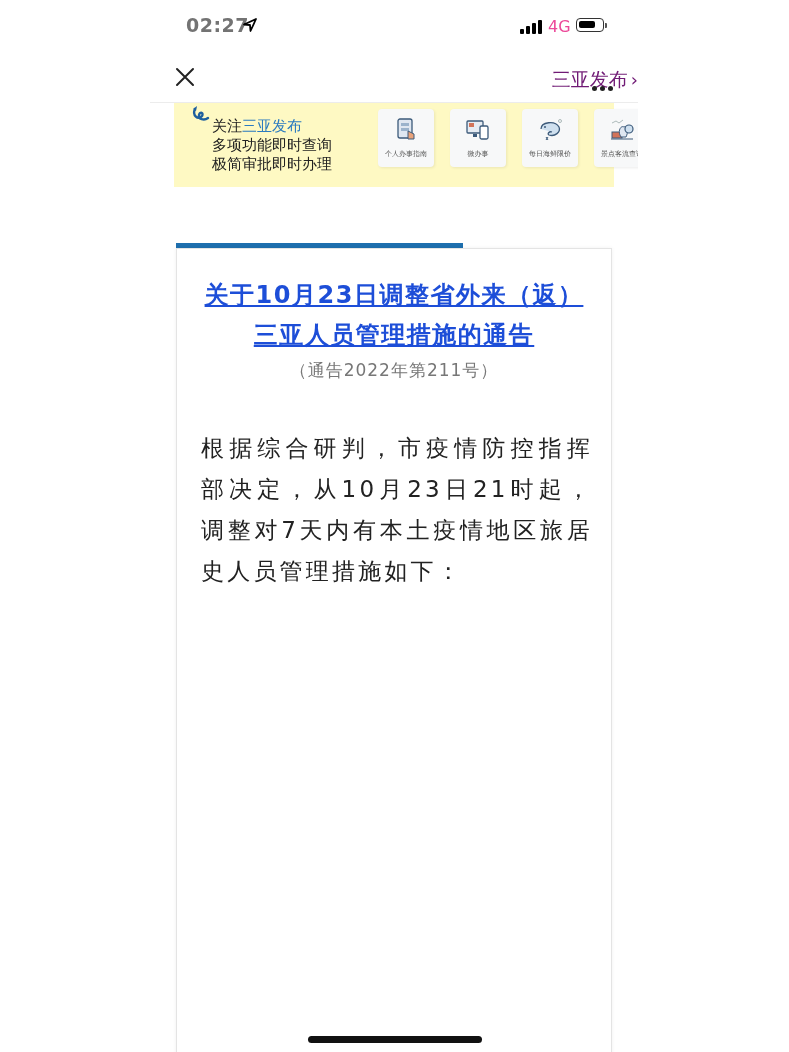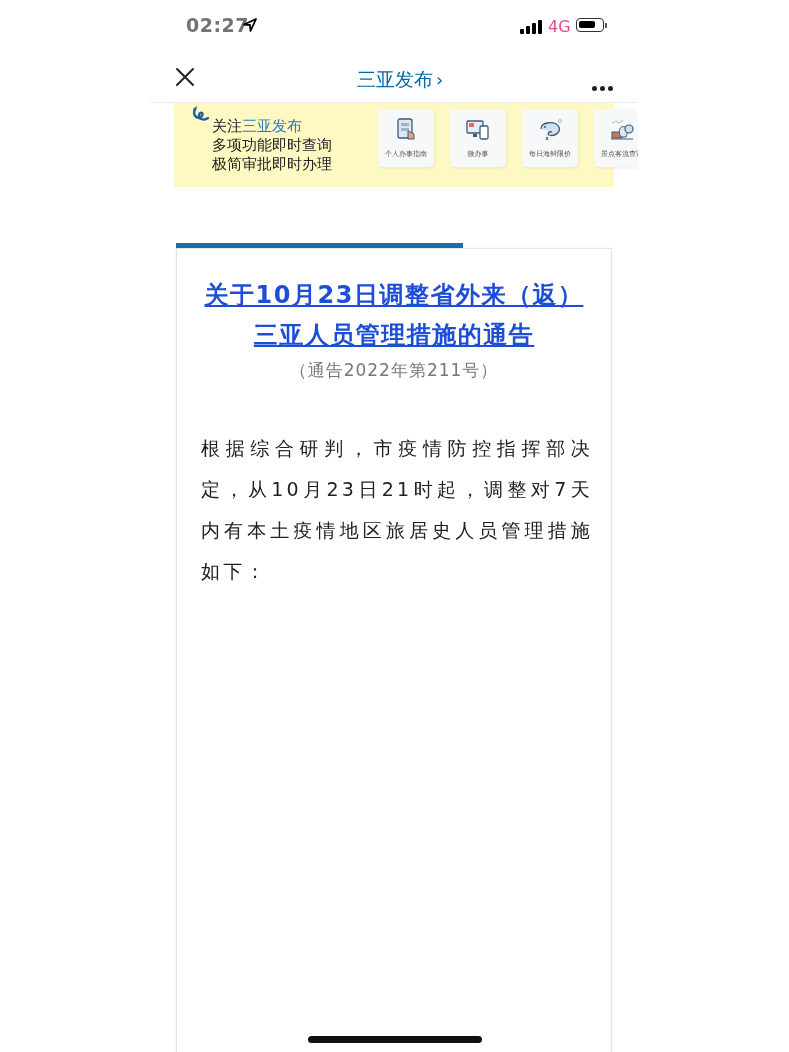--- a/index.html
+++ b/index.html
@@ -19,41 +19,41 @@
   .loc-icon { position: absolute; left: 92px; top: 17px; width: 16px; height: 16px; }
   .signal { position: absolute; left: 370px; top: 20px; width: 22px; height: 14px; }
   .net { position: absolute; left: 398px; top: 17px; font-size: 16px; color: #ec4899; }
   .battery { position: absolute; left: 426px; top: 18px; width: 28px; height: 14px; border: 1.5px solid #333; border-radius: 4px; box-sizing: border-box; }
   .battery .fill { position: absolute; left: 2px; top: 2px; width: 16px; height: 7px; background: #000; border-radius: 2px; }
   .battery-tip { position: absolute; left: 455px; top: 23px; width: 2px; height: 5px; background: #555; border-radius: 0 1px 1px 0; }
 
   
   .nav-bar { position: absolute; left: 0; top: 56px; width: 488px; height: 46px; border-bottom: 1px solid #ececec; }
   .close-btn { position: absolute; left: 24px; top: 10px; width: 22px; height: 22px; cursor: pointer; }
-  .nav-title { position: absolute; left: 12px; right: 0; top: 11px; text-align: center; font-size: 19px; color: #0369a1; }
+  .nav-title { position: absolute; left: 12px; right: 0; top: 11px; text-align: right; font-size: 19px; color: #701a75; }
   .nav-title .chev { font-size: 18px; margin-left: 3px; }
   .more-btn { position: absolute; right: 22px; top: 20px; width: 24px; height: 6px; cursor: pointer; }
   .more-btn span { display: inline-block; width: 5px; height: 5px; border-radius: 50%; background: #222; margin-right: 3px; }
 
   
   .banner { position: absolute; left: 24px; top: 103px; width: 440px; height: 84px; background: #fef9c3; }
   .banner-hook { position: absolute; left: 16px; top: 2px; width: 20px; height: 20px; }
   .banner-text { position: absolute; left: 38px; top: 14px; font-size: 15px; line-height: 19px; color: #222; }
   .banner-text .hl { color: #2b7bc0; }
   .banner-tiles { position: absolute; left: 204px; top: 6px; display: flex; gap: 16px; }
   .tile { width: 56px; height: 58px; background: #f7f8f9; border-radius: 4px; box-shadow: 1px 1px 3px rgba(0,0,0,0.08); display: flex; flex-direction: column; align-items: center; cursor: pointer; }
   .tile svg { margin-top: 8px; width: 26px; height: 26px; }
   .tile-label { font-size: 7px; color: #555; margin-top: 6px; white-space: nowrap; }
 
   
   .card-accent { position: absolute; left: 26px; top: 243px; width: 287px; height: 5px; background: #1e6fae; }
   .card { position: absolute; left: 26px; top: 248px; width: 436px; height: 830px; background: #fff; border: 1px solid #e4e4e4; box-shadow: 0 0 4px rgba(0,0,0,0.06); box-sizing: border-box; }
   .card-title { position: absolute; left: 0; right: 0; top: 26px; text-align: center; font-size: 24px; font-weight: bold; color: #1d4ed8; line-height: 40px; letter-spacing: 1.5px; padding: 0 18px; text-decoration: underline; }
   .card-sub { position: absolute; left: 0; right: 0; top: 110px; text-align: center; font-size: 17px; color: #777; letter-spacing: 1px; }
-  .para { position: absolute; left: 24px; width: 392px; font-size: 19px; color: #222; line-height: 41px; letter-spacing: 3.2px; text-align: justify; }
+  .para { position: absolute; left: 24px; width: 392px; font-size: 23px; color: #222; line-height: 41px; letter-spacing: 3.2px; text-align: justify; }
   .para1 { top: 179px; }
   .para2 { top: 384px; }
 
   .home-indicator { position: absolute; left: 158px; top: 1036px; width: 174px; height: 7px; border-radius: 4px; background: #111; }
 </style>
 </head>
 <body>
 
 <div class="phone">
 

